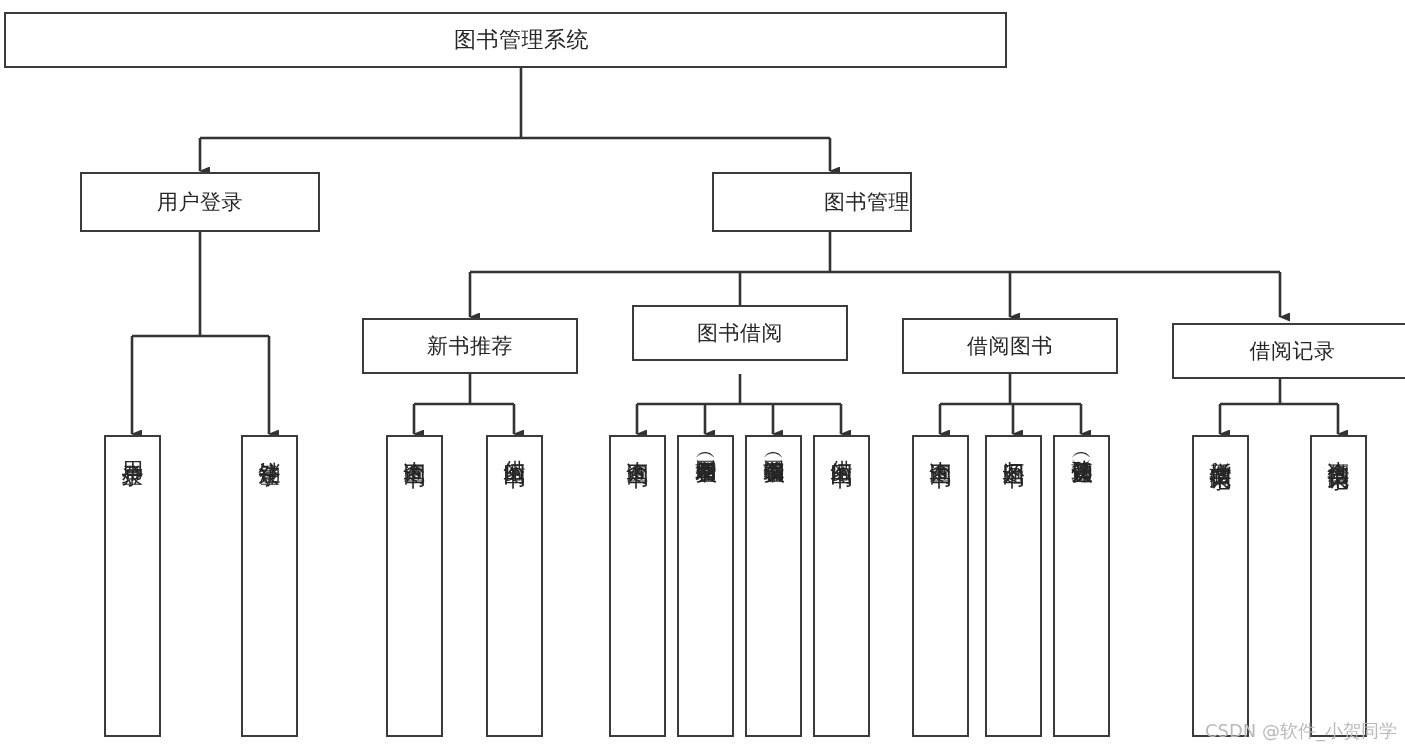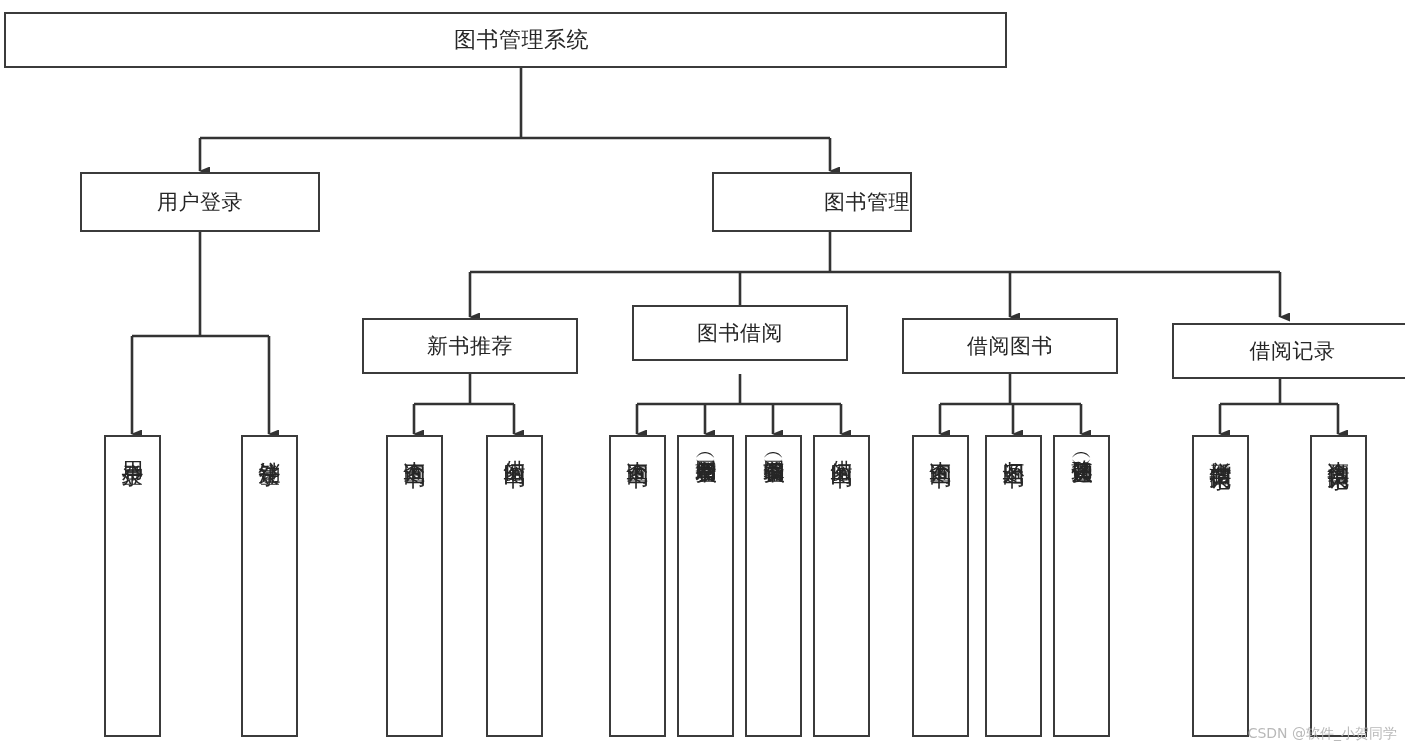--- a/index.html
+++ b/index.html
@@ -64,21 +64,21 @@
     margin-top: 2px;
   }
   .node.vertical.tall-text .node-label {
     font-size: 21px;
     letter-spacing: 0.5px;
   }
   #watermark {
     position: absolute;
     right: 8px;
     bottom: 4px;
-    font-size: 14px;
+    font-size: 18px;
     color: #b9b9b9;
     z-index: 5;
     white-space: nowrap;
     font-family: "DejaVu Sans", "Liberation Sans", sans-serif;
   }
 </style>
 </head>
 <body>
 
 <div id="diagram-root">

